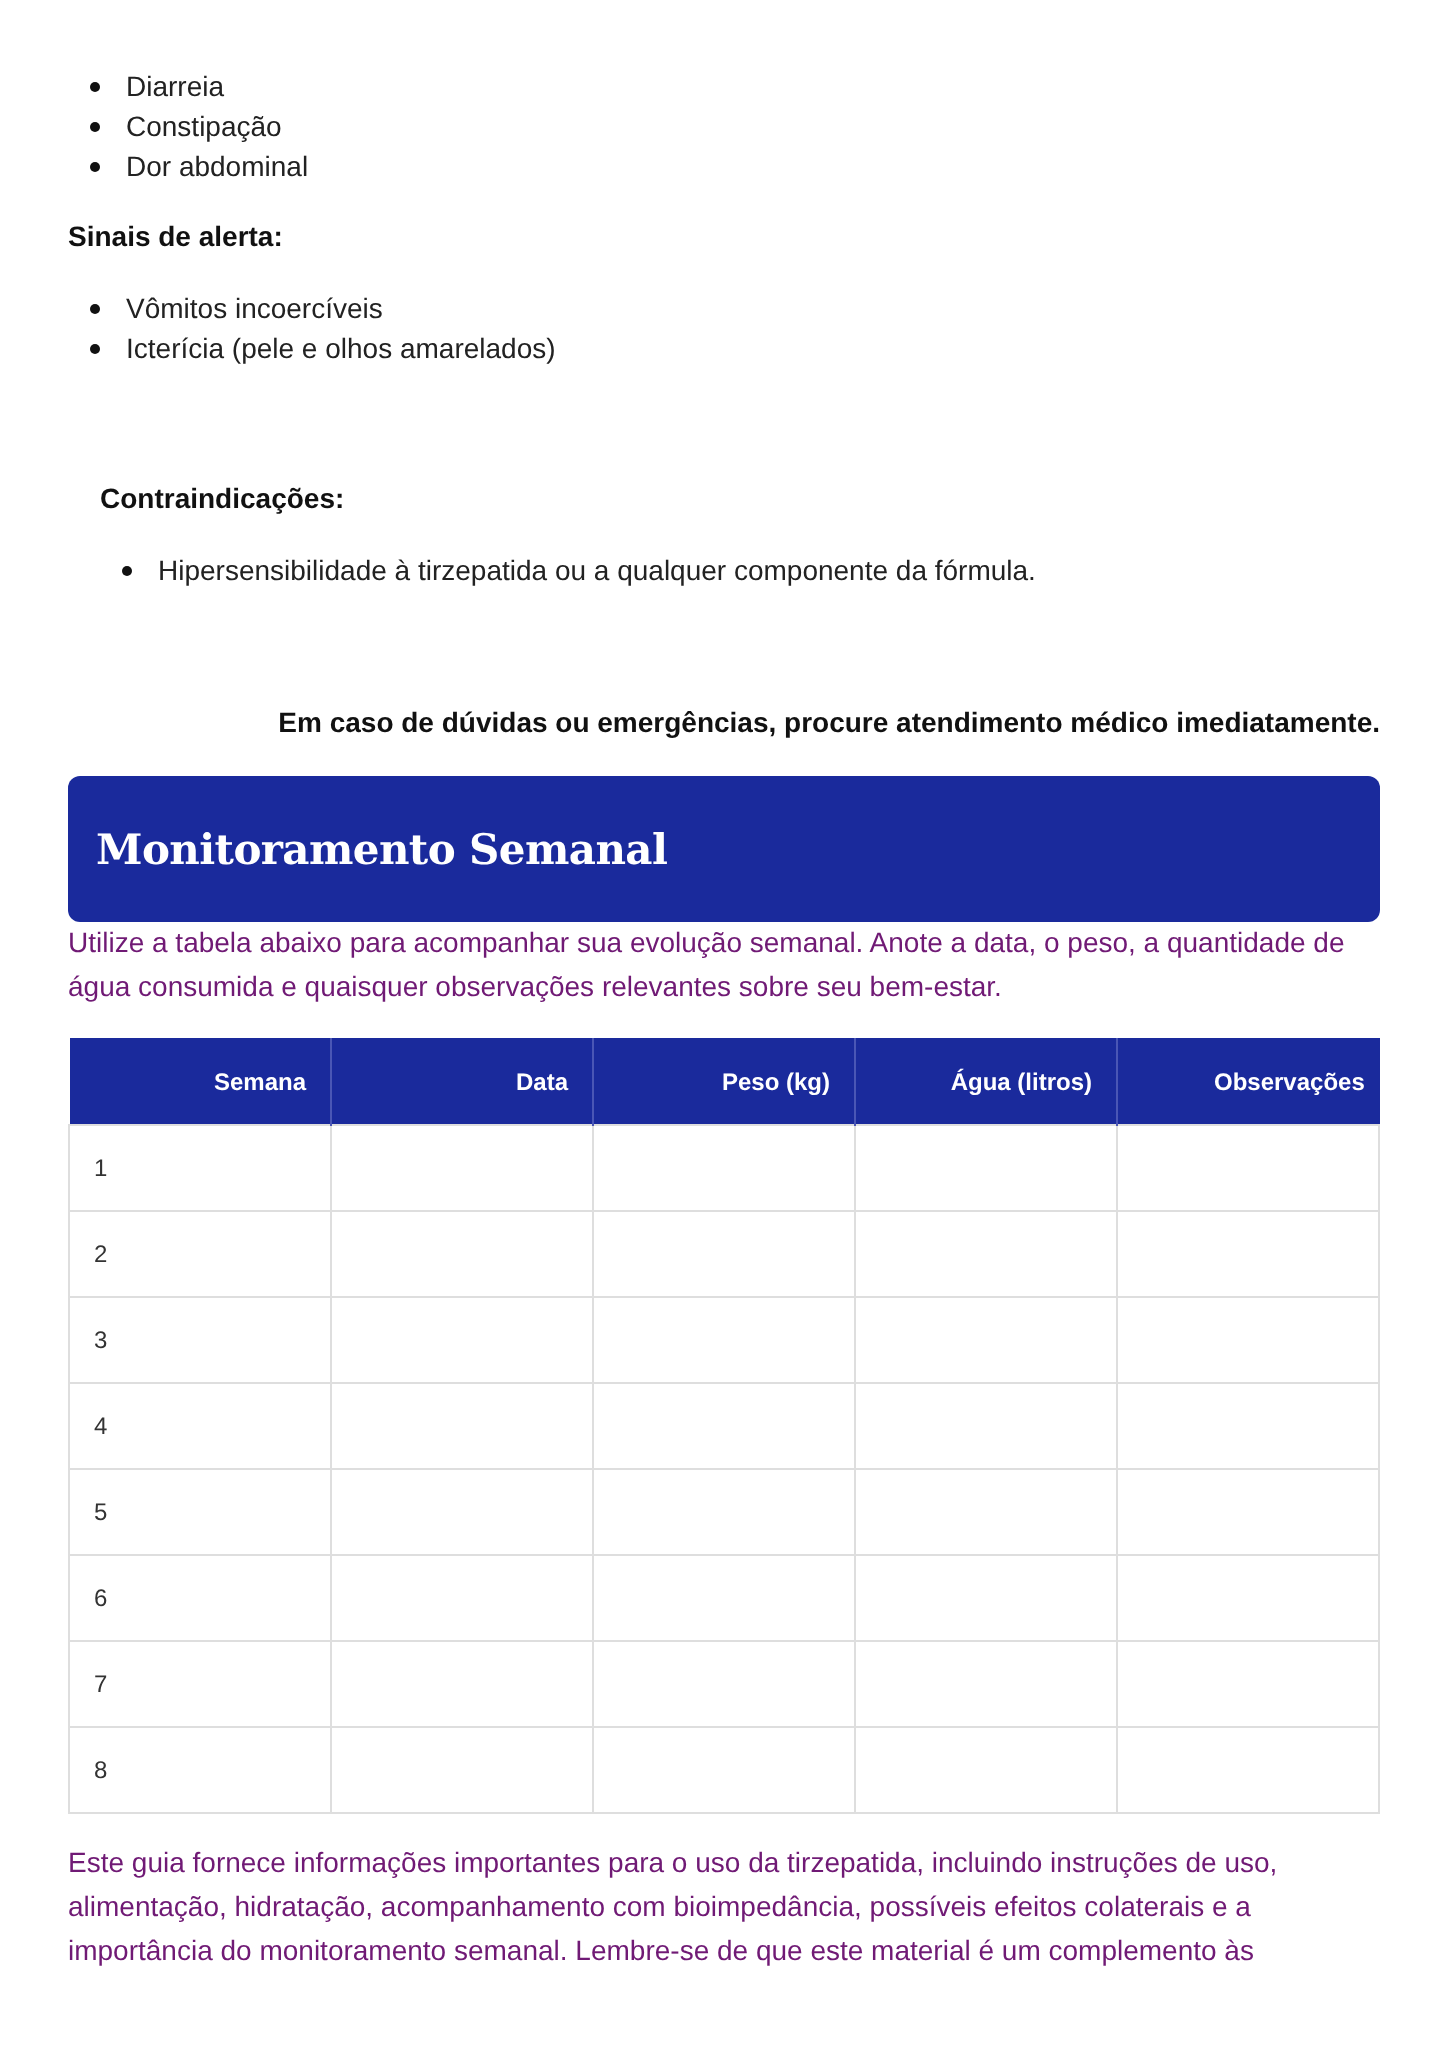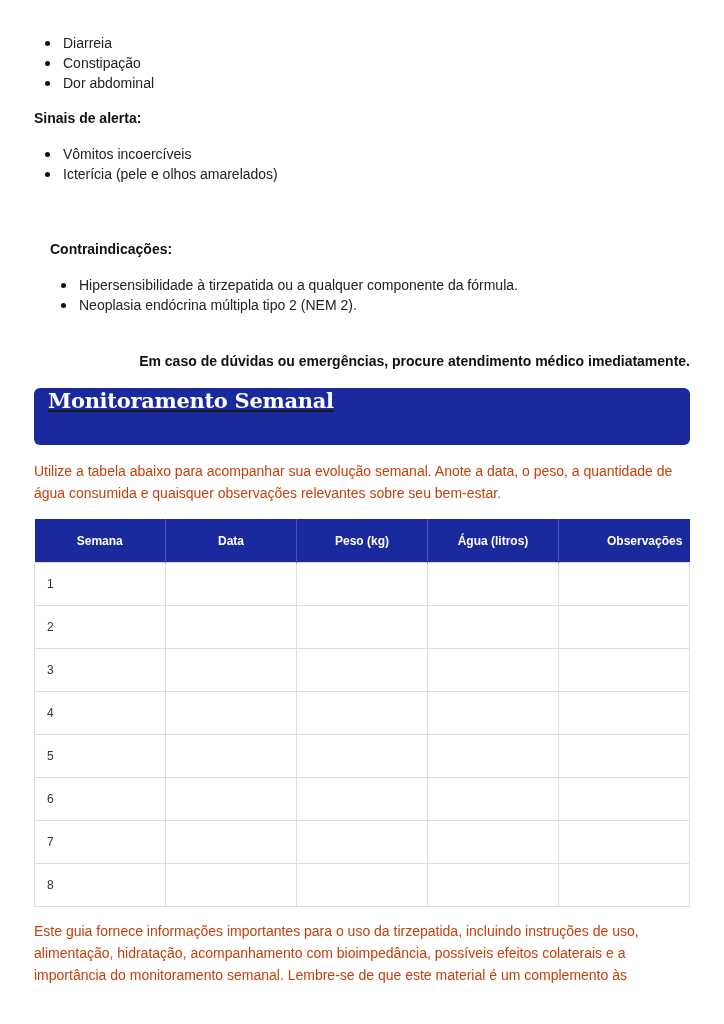--- a/index.html
+++ b/index.html
@@ -12,36 +12,36 @@
   ul.bullets li {
     position: relative; padding-left: 29px; font-size: 14px; line-height: 20px; color: #222;
   }
   ul.bullets li::before {
     content: ""; position: absolute; left: 11px; top: 8px;
     width: 5px; height: 5px; border-radius: 50%; background: #111;
   }
   .subhead { font-weight: bold; font-size: 14px; line-height: 20px; color: #111; }
   .strong-note { font-weight: bold; font-size: 14px; line-height: 20px; color: #111; text-align: right; }
   .section-bar {
-    position: absolute; left: 34px; top: 388px; width: 656px; height: 57px;
+    position: absolute; left: 34px; top: 388px; width: 656px; height: 73px;
     background: #1a2a9c; border-radius: 6px; box-sizing: border-box;
-    padding-left: 14px; display: flex;  text-decoration: underline;
+    padding-left: 14px; display: flex; align-items: center;
   }
   .section-title {
     color: #ffffff; font-family: "DejaVu Serif", serif; font-weight: bold;
     font-size: 21px; letter-spacing: -0.3px;
   }
-  .para { font-size: 14px; line-height: 22px; color: #c2410c; }
+  .para { font-size: 14px; line-height: 22px; color: #701a75; }
   table.monitor {
     position: absolute; left: 34px; top: 519px; width: 656px;
     border-collapse: collapse; table-layout: fixed;
   }
   table.monitor th {
     background: #1a2a9c; color: #fff; font-weight: bold; font-size: 12px;
-    text-align: center; padding: 0 12px; height: 43px; border-right: 1px solid #4a56b5;
+    text-align: right; padding: 0 12px; height: 43px; border-right: 1px solid #4a56b5;
   }
   table.monitor th:last-child { border-right: none; padding-left: 48px; }
   table.monitor td {
     height: 42px; padding: 0 12px; font-size: 12px; color: #333;
     border: 1px solid #dedede; background: #fff;
   }
 </style>
 </head>
 <body>
 
@@ -56,21 +56,20 @@
 
   <ul class="bullets" style="position:absolute; top:144px; left:0; width:656px;">
     <li>Vômitos incoercíveis</li>
     <li>Icterícia (pele e olhos amarelados)</li>
   </ul>
 
   <div class="subhead" style="position:absolute; top:239px; left:0;margin-left:16px;">Contraindicações:</div>
 
   <ul class="bullets" style="position:absolute; top:275px; left:16px; width:656px;">
     <li>Hipersensibilidade à tirzepatida ou a qualquer componente da fórmula.</li>
-    <li>Neoplasia endócrina múltipla tipo 2 (NEM 2).</li>
   </ul>
 
   <div class="strong-note" style="position:absolute; top:351px; left:0; width:656px;">Em caso de dúvidas ou emergências, procure atendimento médico imediatamente.</div>
 </div>
 
 <div class="section-bar">
   <span class="section-title">Monitoramento Semanal</span>
 </div>
 
 <div class="para" style="position:absolute; left:34px; top:460px; width:660px;">Utilize a tabela abaixo para acompanhar sua evolução semanal. Anote a data, o peso, a quantidade de água consumida e quaisquer observações relevantes sobre seu bem-estar.</div>

